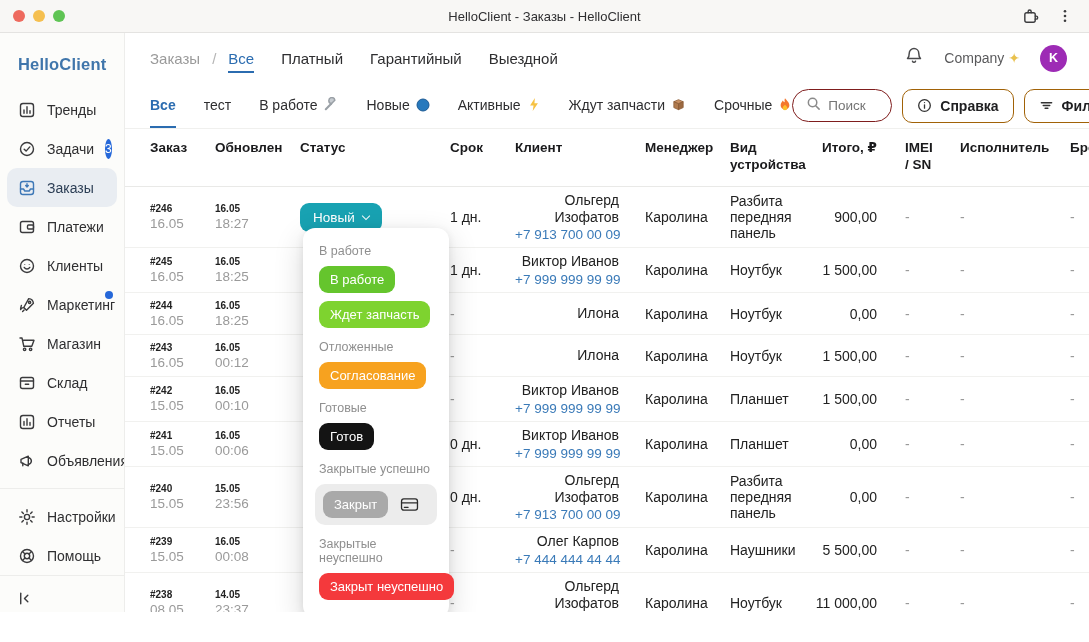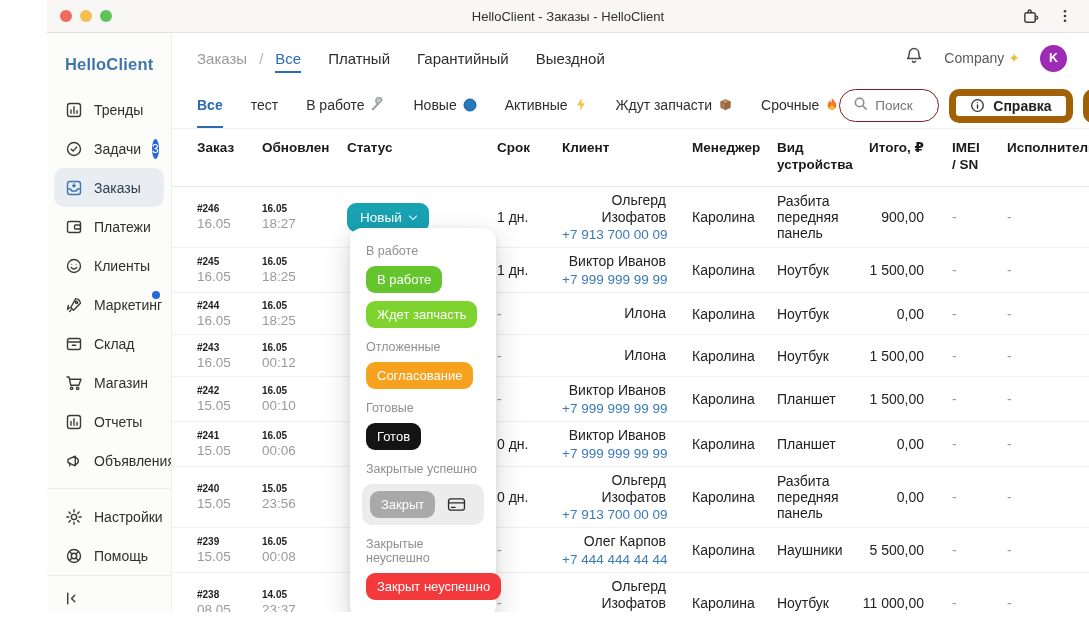--- a/index.html
+++ b/index.html
@@ -1,18 +1,18 @@
 <!DOCTYPE html>
 <html><head>
 <meta charset="utf-8">
 <style>
   * { margin:0; padding:0; box-sizing:border-box; }
   html,body { width:1089px; height:642px; overflow:hidden; background:#fff;
     font-family:"Liberation Sans","DejaVu Sans",sans-serif; color:#222; }
-  .stage { width:1089px; height:612px; display:flex; flex-direction:column; overflow:hidden;padding-left:47px; }
+  .stage { width:1089px; height:612px; display:flex; flex-direction:column; overflow:hidden; }
 
   
   .topbar { height:33px; background:#f8f7f5; border-bottom:1px solid #e4e3e1;
     display:flex; align-items:center; position:relative; flex:0 0 auto; }
   .lights { display:flex; gap:8px; margin-left:13px; }
   .light { width:12px; height:12px; border-radius:50%; }
   .light.red{background:#ee6a5e;} .light.yellow{background:#f5bf4f;} .light.green{background:#5fc454;}
   .win-title { position:absolute; left:50%; transform:translateX(-50%); font-size:13px; color:#2f2f31; white-space:nowrap; }
   .top-icons { margin-left:auto; display:flex; gap:18px; margin-right:16px; align-items:center; }
   .top-icons span { display:inline-flex; }
@@ -56,21 +56,21 @@
   .ftabs { display:flex; gap:28px; align-items:center; height:100%; }
   .ftab { font-size:14px; color:#2e2e30; display:flex; align-items:center; gap:6px; height:100%;
     border-bottom:2px solid transparent; cursor:pointer; white-space:nowrap; }
   .ftab.active { color:#2b6cb0; font-weight:600; border-bottom-color:#2b6cb0; }
   .ftab .ficon { display:inline-flex; }
   .fbar-right { margin-left:auto; display:flex; gap:10px; align-items:center; }
   .search-pill { display:flex; align-items:center; gap:7px; border:1px solid #7f1d1d; border-radius:17px;
     height:33px; padding:0 13px; color:#9a9a9a; background:#fff; }
   .search-pill input { border:none; outline:none; width:50px; font-size:13.5px; color:#555; background:transparent;
     font-family:inherit; }
-  .btn { display:flex; align-items:center; gap:8px; border:7px solid #a16207; border-radius:10px; height:34px;
+  .btn { display:flex; align-items:center; gap:8px; border:1px solid #a16207; border-radius:10px; height:34px;
     padding:0 14px; font-size:14px; font-weight:600; color:#1f1f21; background:#fff; cursor:pointer; white-space:nowrap;}
   .btn .bic { display:inline-flex; color:#333; }
 
   
   .trowgrid { display:grid; grid-template-columns:65px 85px 150px 65px 130px 85px 85px 62px 62px 105px 60px;
     padding-left:25px; align-items:center; }
   .thead { padding-top:11px; padding-bottom:12px; border-bottom:1px solid #e9e9e7; align-items:start; }
   .thead .cell { font-size:13.5px; font-weight:600; color:#1a1a1c; line-height:1.25; }
   .trow { padding-top:5px; padding-bottom:5px; border-bottom:1px solid #f1f1ef; min-height:42px; }
   .cell { font-size:14px; color:#222; }
@@ -193,35 +193,35 @@
                 <circle cx="11.6" cy="6.4" r="1.1"></circle>
                 <path d="M5.6 11.6l-3 .8.8-3M4.6 15.4l1.5-1.5M2.6 13.4l1.1-1.1"></path>
               </svg>
             </span>
             <span class="side-label">Маркетинг</span>
             <span class="ndot"></span>
           </div>
           <div class="side-item">
             <span class="side-icon">
               <svg width="18" height="18" viewBox="0 0 18 18" fill="none" stroke="currentColor" stroke-width="1.4" stroke-linecap="round" stroke-linejoin="round">
-                <rect x="2.5" y="3.5" width="13" height="11" rx="2"></rect>
-                <path d="M2.5 7h13M7.3 10.3h3.4"></path>
-              </svg>
-            </span>
-            <span class="side-label">Склад</span>
-          </div>
-          <div class="side-item">
-            <span class="side-icon">
-              <svg width="18" height="18" viewBox="0 0 18 18" fill="none" stroke="currentColor" stroke-width="1.4" stroke-linecap="round" stroke-linejoin="round">
                 <path d="M2 3h2l1.8 8.3h8L16 5.3H4.6"></path>
                 <circle cx="6.6" cy="14.3" r="1.2"></circle>
                 <circle cx="12.6" cy="14.3" r="1.2"></circle>
               </svg>
             </span>
             <span class="side-label">Магазин</span>
+          </div>
+          <div class="side-item">
+            <span class="side-icon">
+              <svg width="18" height="18" viewBox="0 0 18 18" fill="none" stroke="currentColor" stroke-width="1.4" stroke-linecap="round" stroke-linejoin="round">
+                <rect x="2.5" y="3.5" width="13" height="11" rx="2"></rect>
+                <path d="M2.5 7h13M7.3 10.3h3.4"></path>
+              </svg>
+            </span>
+            <span class="side-label">Склад</span>
           </div>
           <div class="side-item">
             <span class="side-icon">
               <svg width="18" height="18" viewBox="0 0 18 18" fill="none" stroke="currentColor" stroke-width="1.4" stroke-linecap="round" stroke-linejoin="round">
                 <rect x="2.5" y="2.5" width="13" height="13" rx="2.5"></rect>
                 <path d="M6 12.2V8.4M9 12.2V5.8M12 12.2V9.4"></path>
               </svg>
             </span>
             <span class="side-label">Отчеты</span>
           </div>

